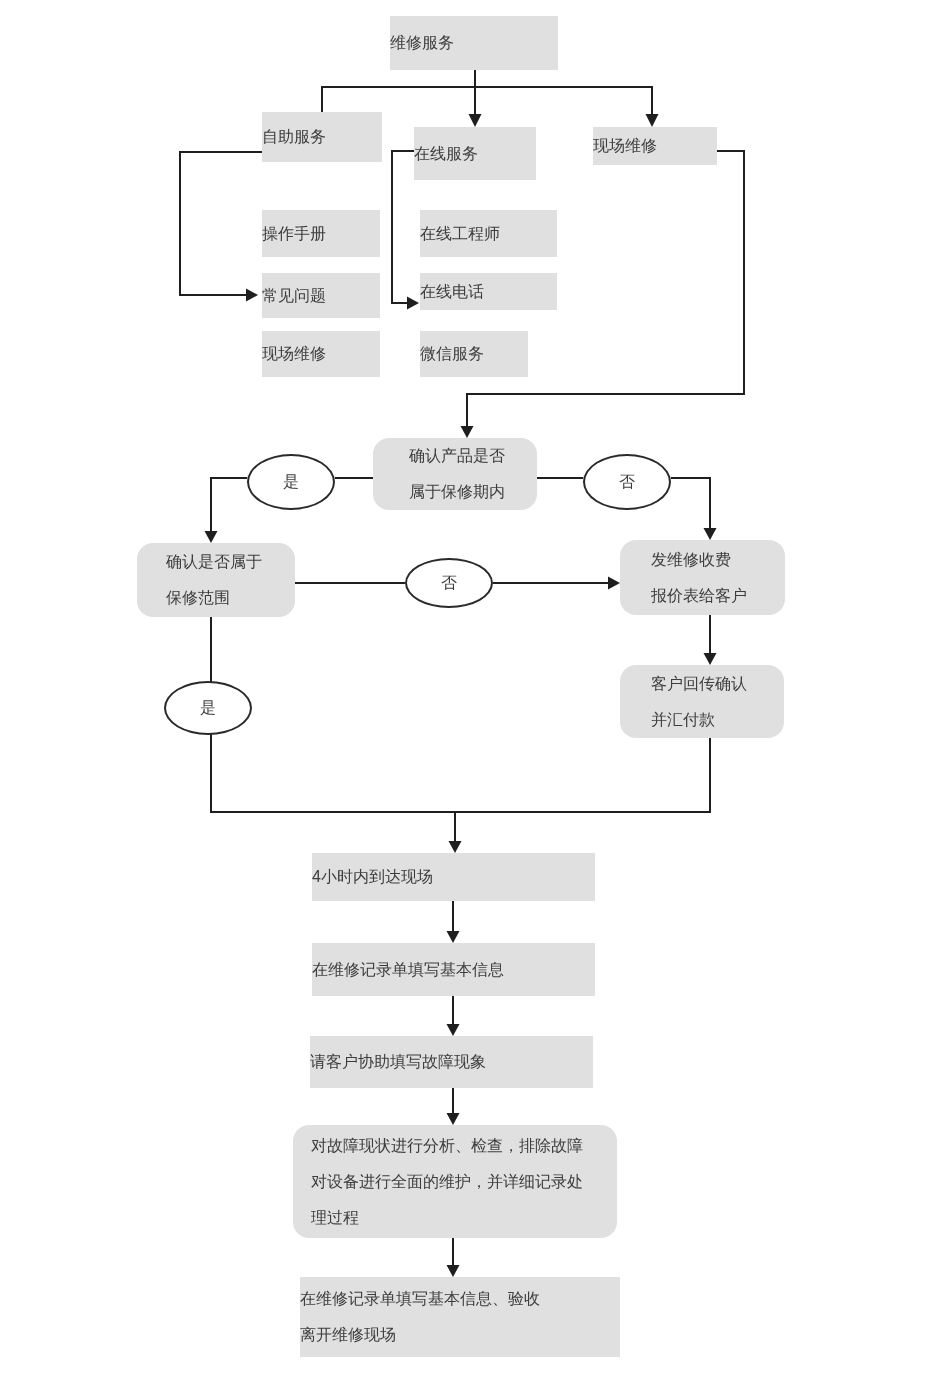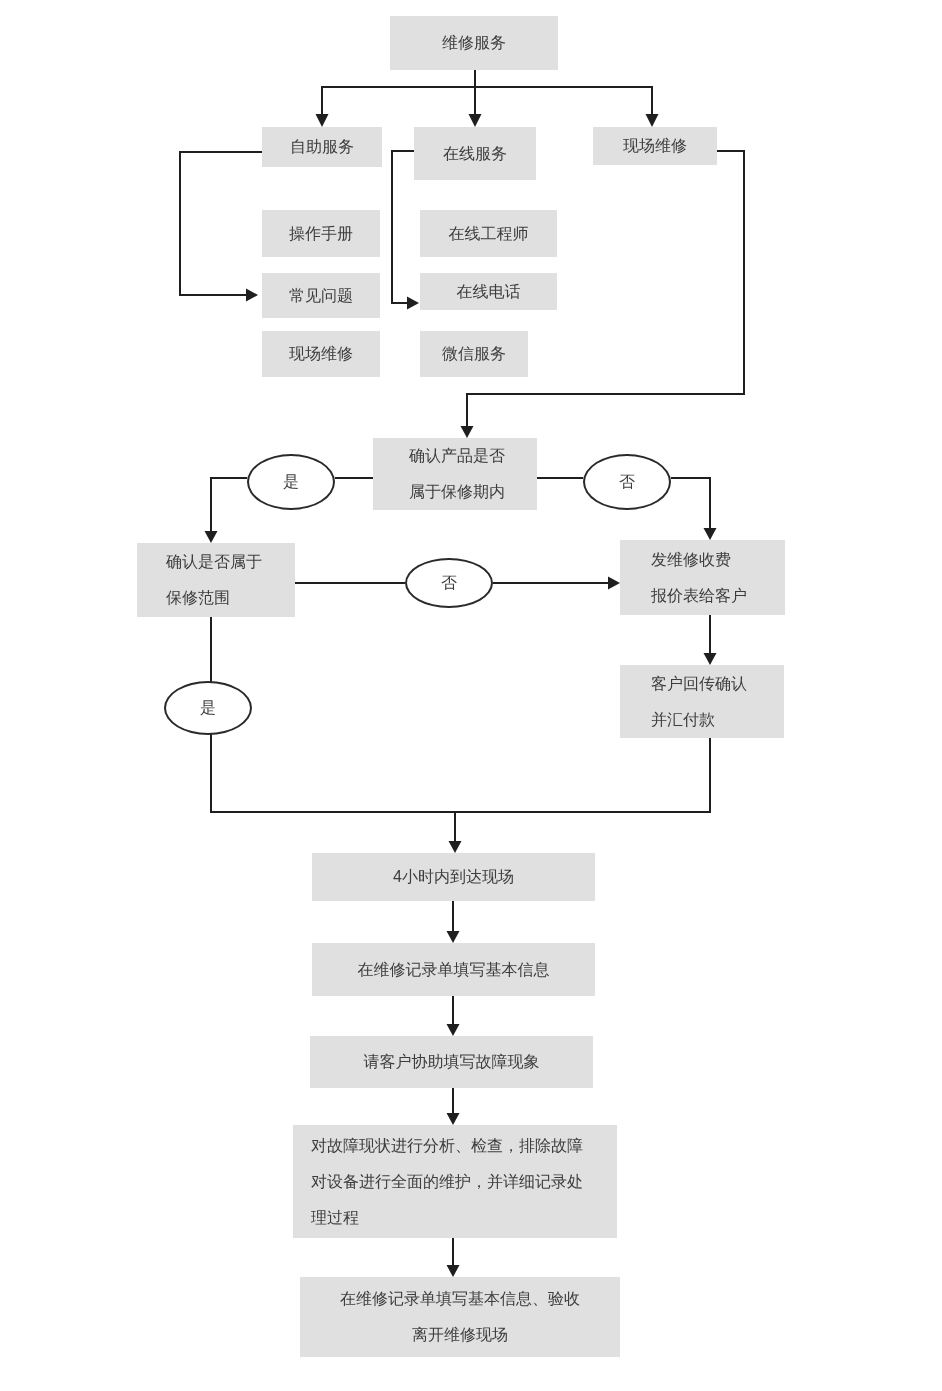--- a/index.html
+++ b/index.html
@@ -4,24 +4,24 @@
 <style>
   html,body { margin:0; padding:0; background:#ffffff; }
   .canvas {
     position:relative; width:942px; height:1391px; background:#ffffff;
     font-family:"Liberation Sans","DejaVu Sans",sans-serif;
     color:#3d3d3d; overflow:hidden;
   }
   .wires { position:absolute; left:0; top:0; z-index:1; }
   .node {
     position:absolute; z-index:2; background:#e0e0e0; box-sizing:border-box;
-    display:flex; flex-direction:column; justify-content:center; align-items:center;
+    display:flex; flex-direction:column; justify-content:center; 
     font-size:16px;
   }
-  .node.align-left { align-items:flex-start; }
+  .node.align-left { align-items:flex-start;border-radius:16px; }
   .ln { line-height:36px; white-space:nowrap; }
   .decision {
     position:absolute; z-index:3; background:#ffffff; border:2px solid #2a2a2a;
     border-radius:50%; box-sizing:border-box;
     display:flex; align-items:center; justify-content:center; font-size:16px;
   }
 </style>
 </head>
 <body>
 
@@ -70,21 +70,21 @@
       <polygon points="446.5,1024 459.5,1024 453,1036"></polygon>
       <polygon points="446.5,1113 459.5,1113 453,1125"></polygon>
       <polygon points="446.5,1265 459.5,1265 453,1277"></polygon>
     </g>
   </svg>
 
   <div class="node" style="left:390px;top:16px;width:168px;height:54px">
     <div class="ln">维修服务</div>
   </div>
 
-  <div class="node" style="left:262px;top:127px;width:120px;height:40px">
+  <div class="node" style="left:262px;top:112px;width:120px;height:50px">
     <div class="ln">自助服务</div>
   </div>
 
   <div class="node" style="left:414px;top:127px;width:122px;height:53px">
     <div class="ln">在线服务</div>
   </div>
 
   <div class="node" style="left:593px;top:127px;width:124px;height:38px">
     <div class="ln">现场维修</div>
   </div>

